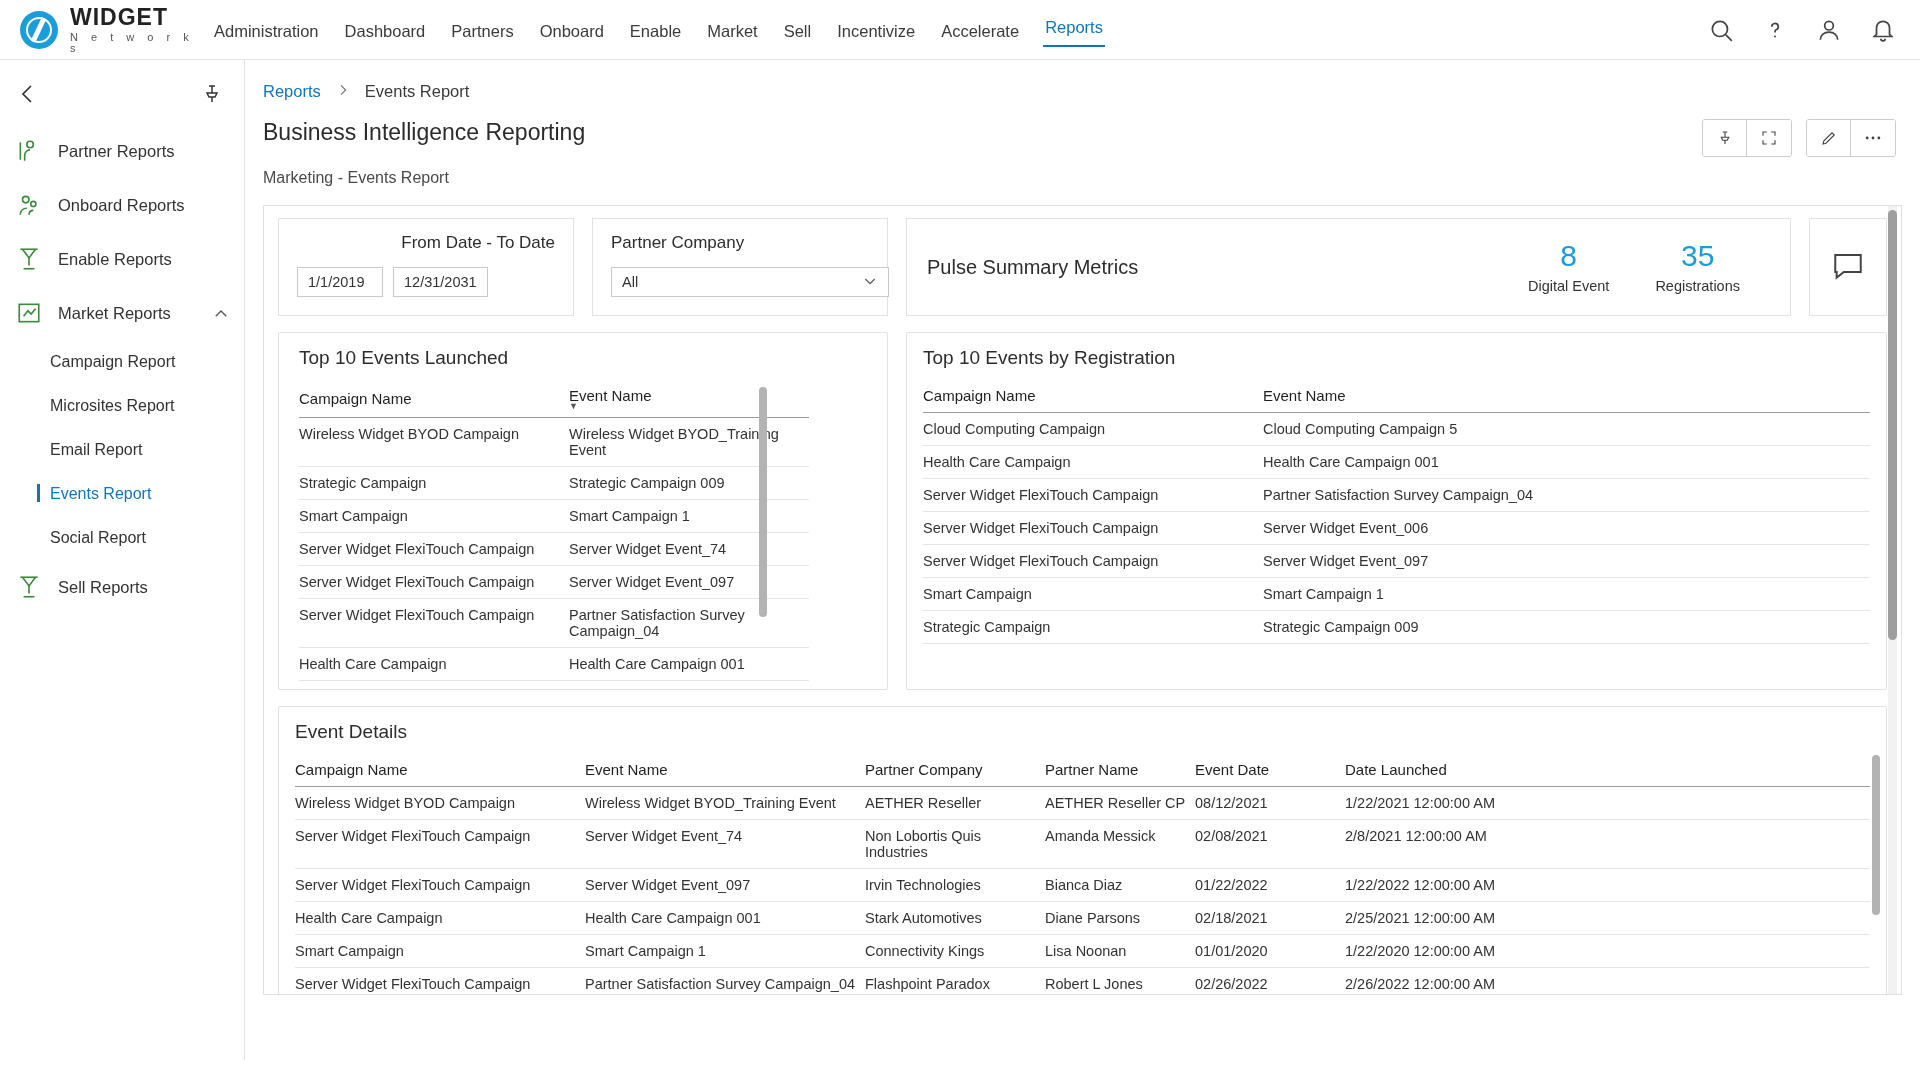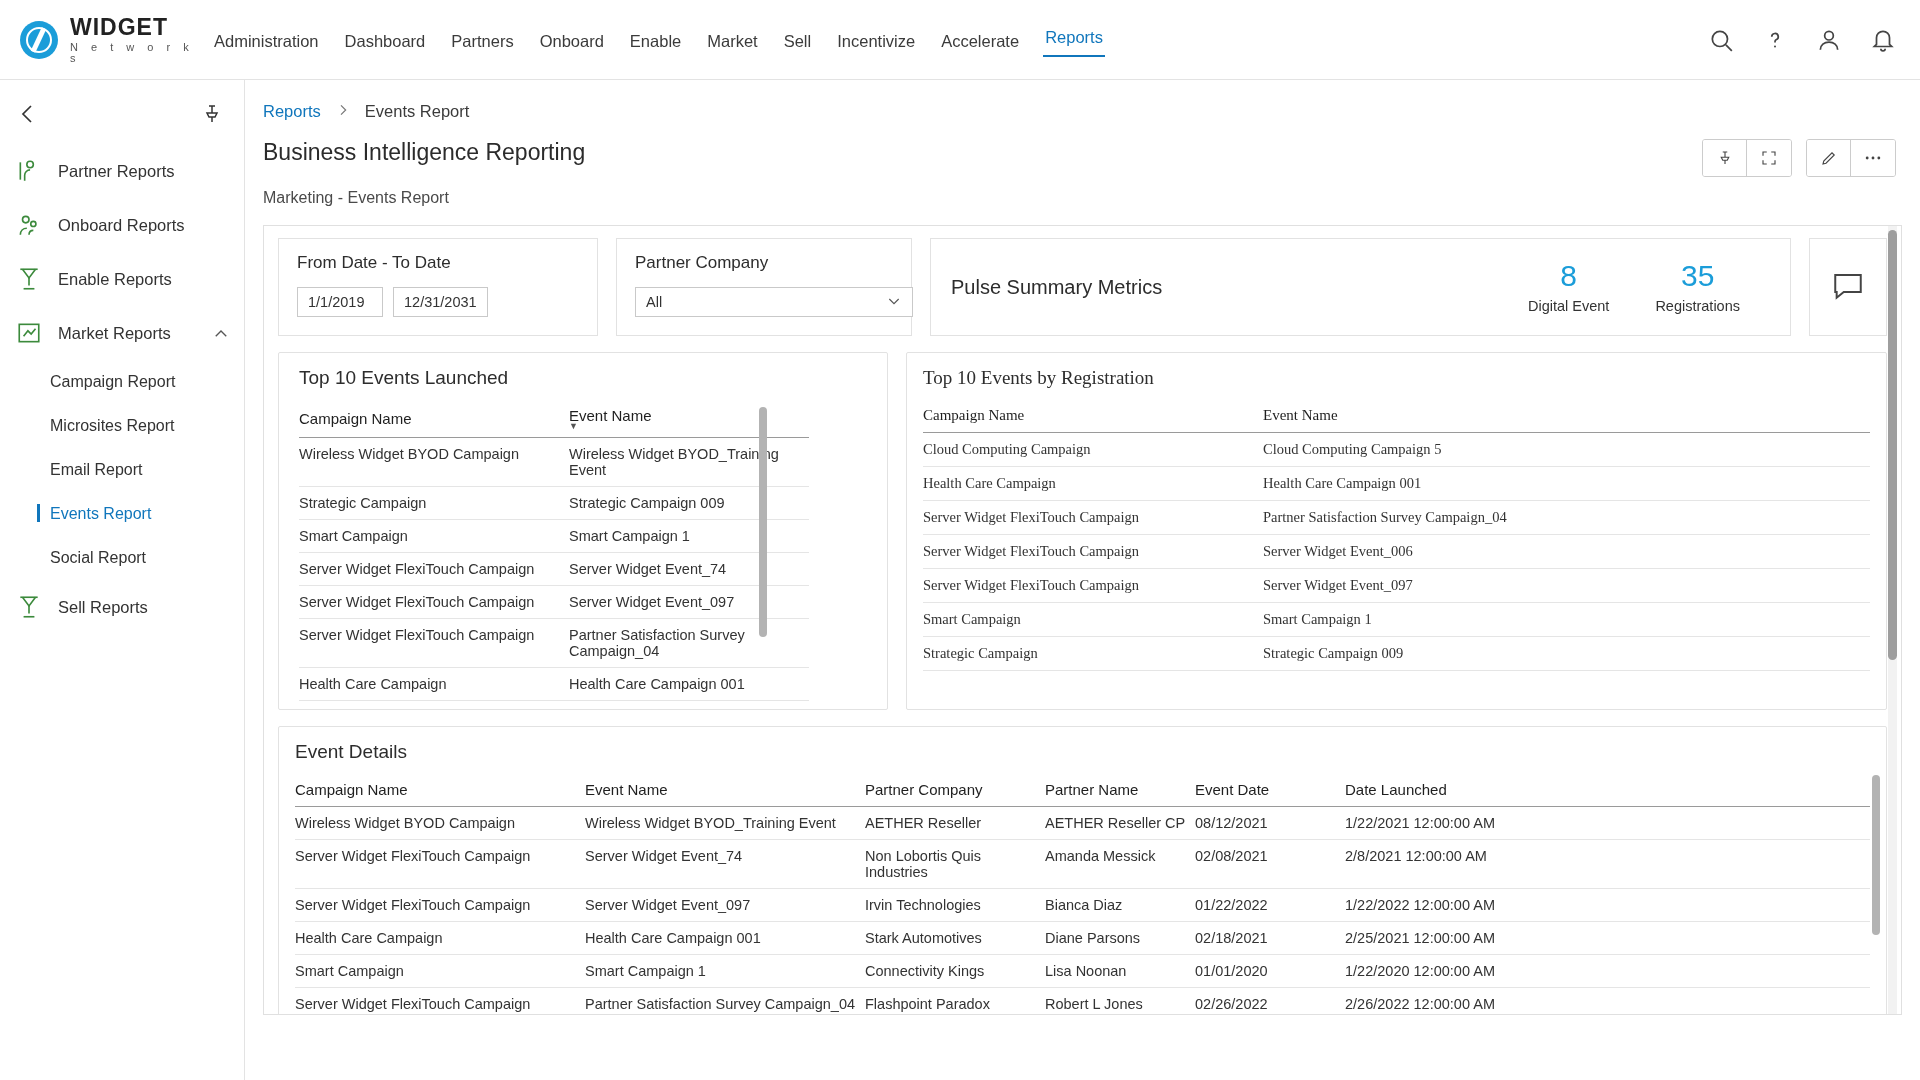--- a/index.html
+++ b/index.html
@@ -6,21 +6,21 @@
   html, body {
     margin: 0; padding: 0;
     width: 1920px; height: 1080px;
     font-family: "Liberation Sans", sans-serif;
     background: #ffffff;
     color: #333333;
     overflow: hidden;
   }
   
   .topbar {
-    height: 80px;
+    height: 60px;
     display: flex;
     align-items: center;
     border-bottom: 1px solid #e3e3e3;
     background: #ffffff;
     position: relative;
   }
   .brand {
     display: flex;
     align-items: center;
     gap: 12px;
@@ -481,21 +481,21 @@
     <div class="page-sub">Marketing - Events Report</div>
 
     <div class="canvas">
       <div class="scroll-track">
         <div class="outer-scroll" style="right:0; top:4px;"></div>
       </div>
 
       <div class="canvas-inner">
 
         <div class="filters-row">
-          <div class="filter-card" style="width:320px;">
+          <div class="filter-card" style="width:296px;text-align:right;">
             <div class="filter-label">From Date - To Date</div>
             <div class="date-inputs">
               <div class="inp">1/1/2019</div>
               <div class="inp">12/31/2031</div>
             </div>
           </div>
 
           <div class="filter-card" style="width:296px;">
             <div class="filter-label">Partner Company</div>
             <div class="select">
@@ -576,21 +576,21 @@
                   <tr>
                     <td>Health Care Campaign</td>
                     <td>Health Care Campaign 001</td>
                   </tr>
                 </tbody>
               </table>
             </div>
             <div class="vscroll" style="top:54px; height:230px; right:120px;"></div>
           </div>
 
-          <div class="card tbl-card" style="flex:1;font-family:Liberation Serif, serif;">
+          <div class="card tbl-card" style="flex:1;">
             <div class="tbl-title">Top 10 Events by Registration</div>
             <table class="rpt">
               <thead>
                 <tr>
                   <th style="width:340px;">
                     <span>Campaign Name</span>
                   </th>
                   <th>
                     <span>Event Name</span>
                   </th>

